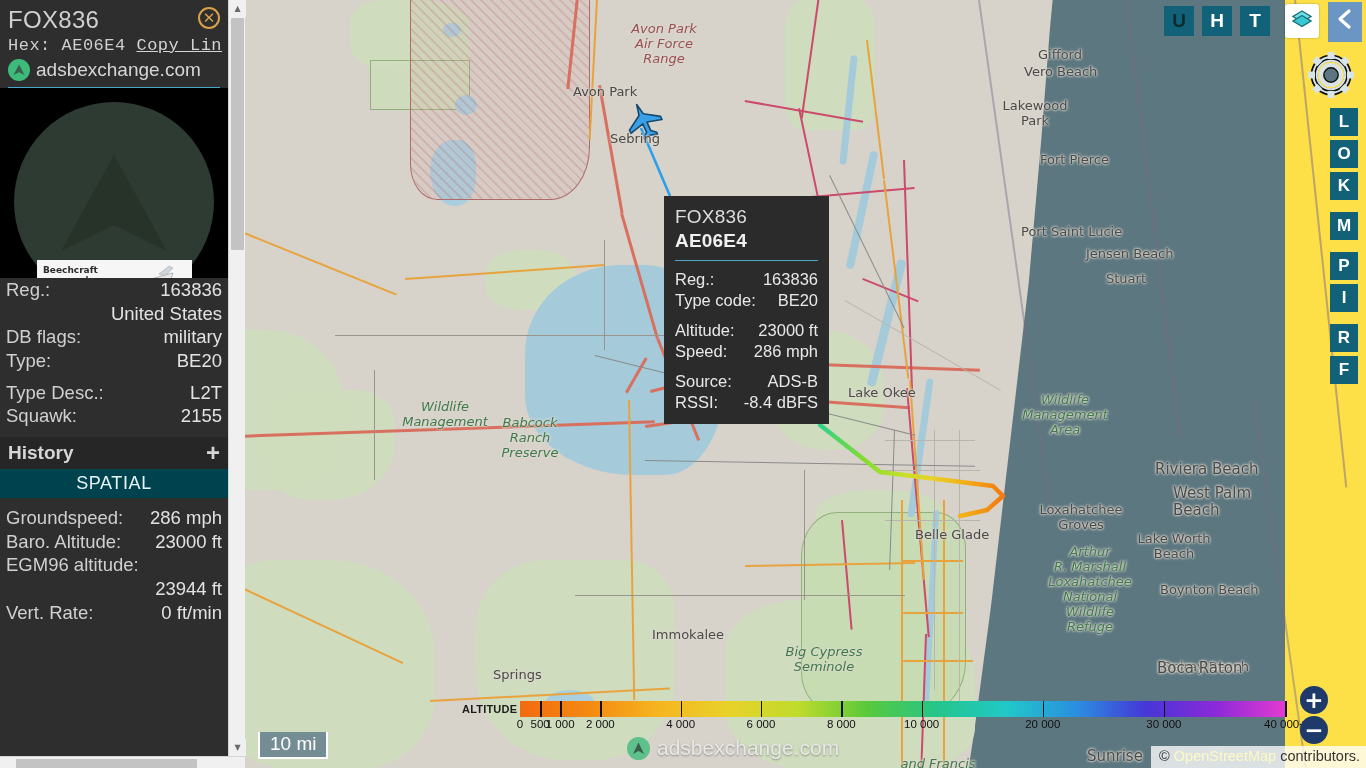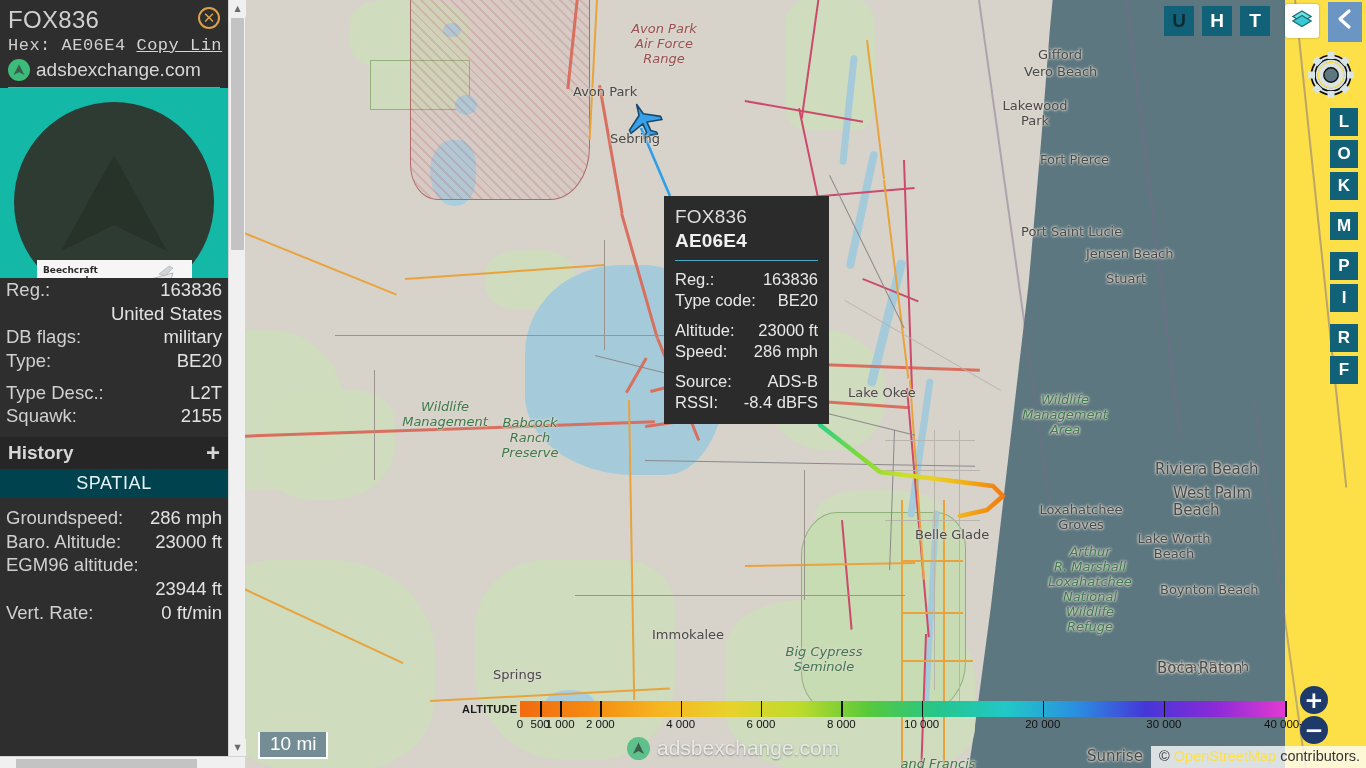--- a/index.html
+++ b/index.html
@@ -131,21 +131,21 @@
   }
   #sb-brand .logo {
     width:22px; height:22px; border-radius:50%;
     background:#3dbb7a; display:flex; align-items:center; justify-content:center;
     flex:0 0 auto;
   }
   #sb-brand .txt { font-size:19px; color:#d6d6d6; }
 
   #photo-wrap {
     position:relative; height:190px; overflow:hidden;
-    background:#14b8a6;
+    background:#000000;
   }
   #photo-circle {
     position:absolute; left:14px; top:14px; width:200px; height:200px;
     border-radius:50%; background:#2d3b33;
     display:flex; align-items:center; justify-content:center;
   }
   #photo-thumb {
     position:absolute; left:37px; top:172px; width:155px; height:48px;
     background:#f4f4f4; z-index:3;
     overflow:hidden;
@@ -242,21 +242,21 @@
   }
   #bottom-brand .logo { width:23px; height:23px; border-radius:50%; background:#5ec08a;
     display:flex; align-items:center; justify-content:center; }
   #bottom-brand .txt { font-size:21px; color:#e8e8e8; text-shadow:0 1px 2px rgba(0,0,0,.35); }
   #attrib {
     position:absolute; right:0; bottom:0; height:22px;
     background:rgba(255,255,255,.78);
     font-size:14.5px; color:#333; padding:2px 6px 0 8px;
     font-family:"Liberation Sans", sans-serif;
   }
-  #attrib a { color:#fde047; text-decoration:none; }
+  #attrib a { color:#fef9c3; text-decoration:none; }
 
   #zoom-in, #zoom-out {
     position:absolute; right:38px; width:28px; height:28px;
     border-radius:50%; background:#1d3a6b; color:#fff;
     display:flex; align-items:center; justify-content:center;
     font-size:23px; font-weight:bold; cursor:pointer; line-height:1;
     font-family:"DejaVu Sans", sans-serif;
   }
   #zoom-in { bottom:54px; }
   #zoom-out { bottom:24px; }

